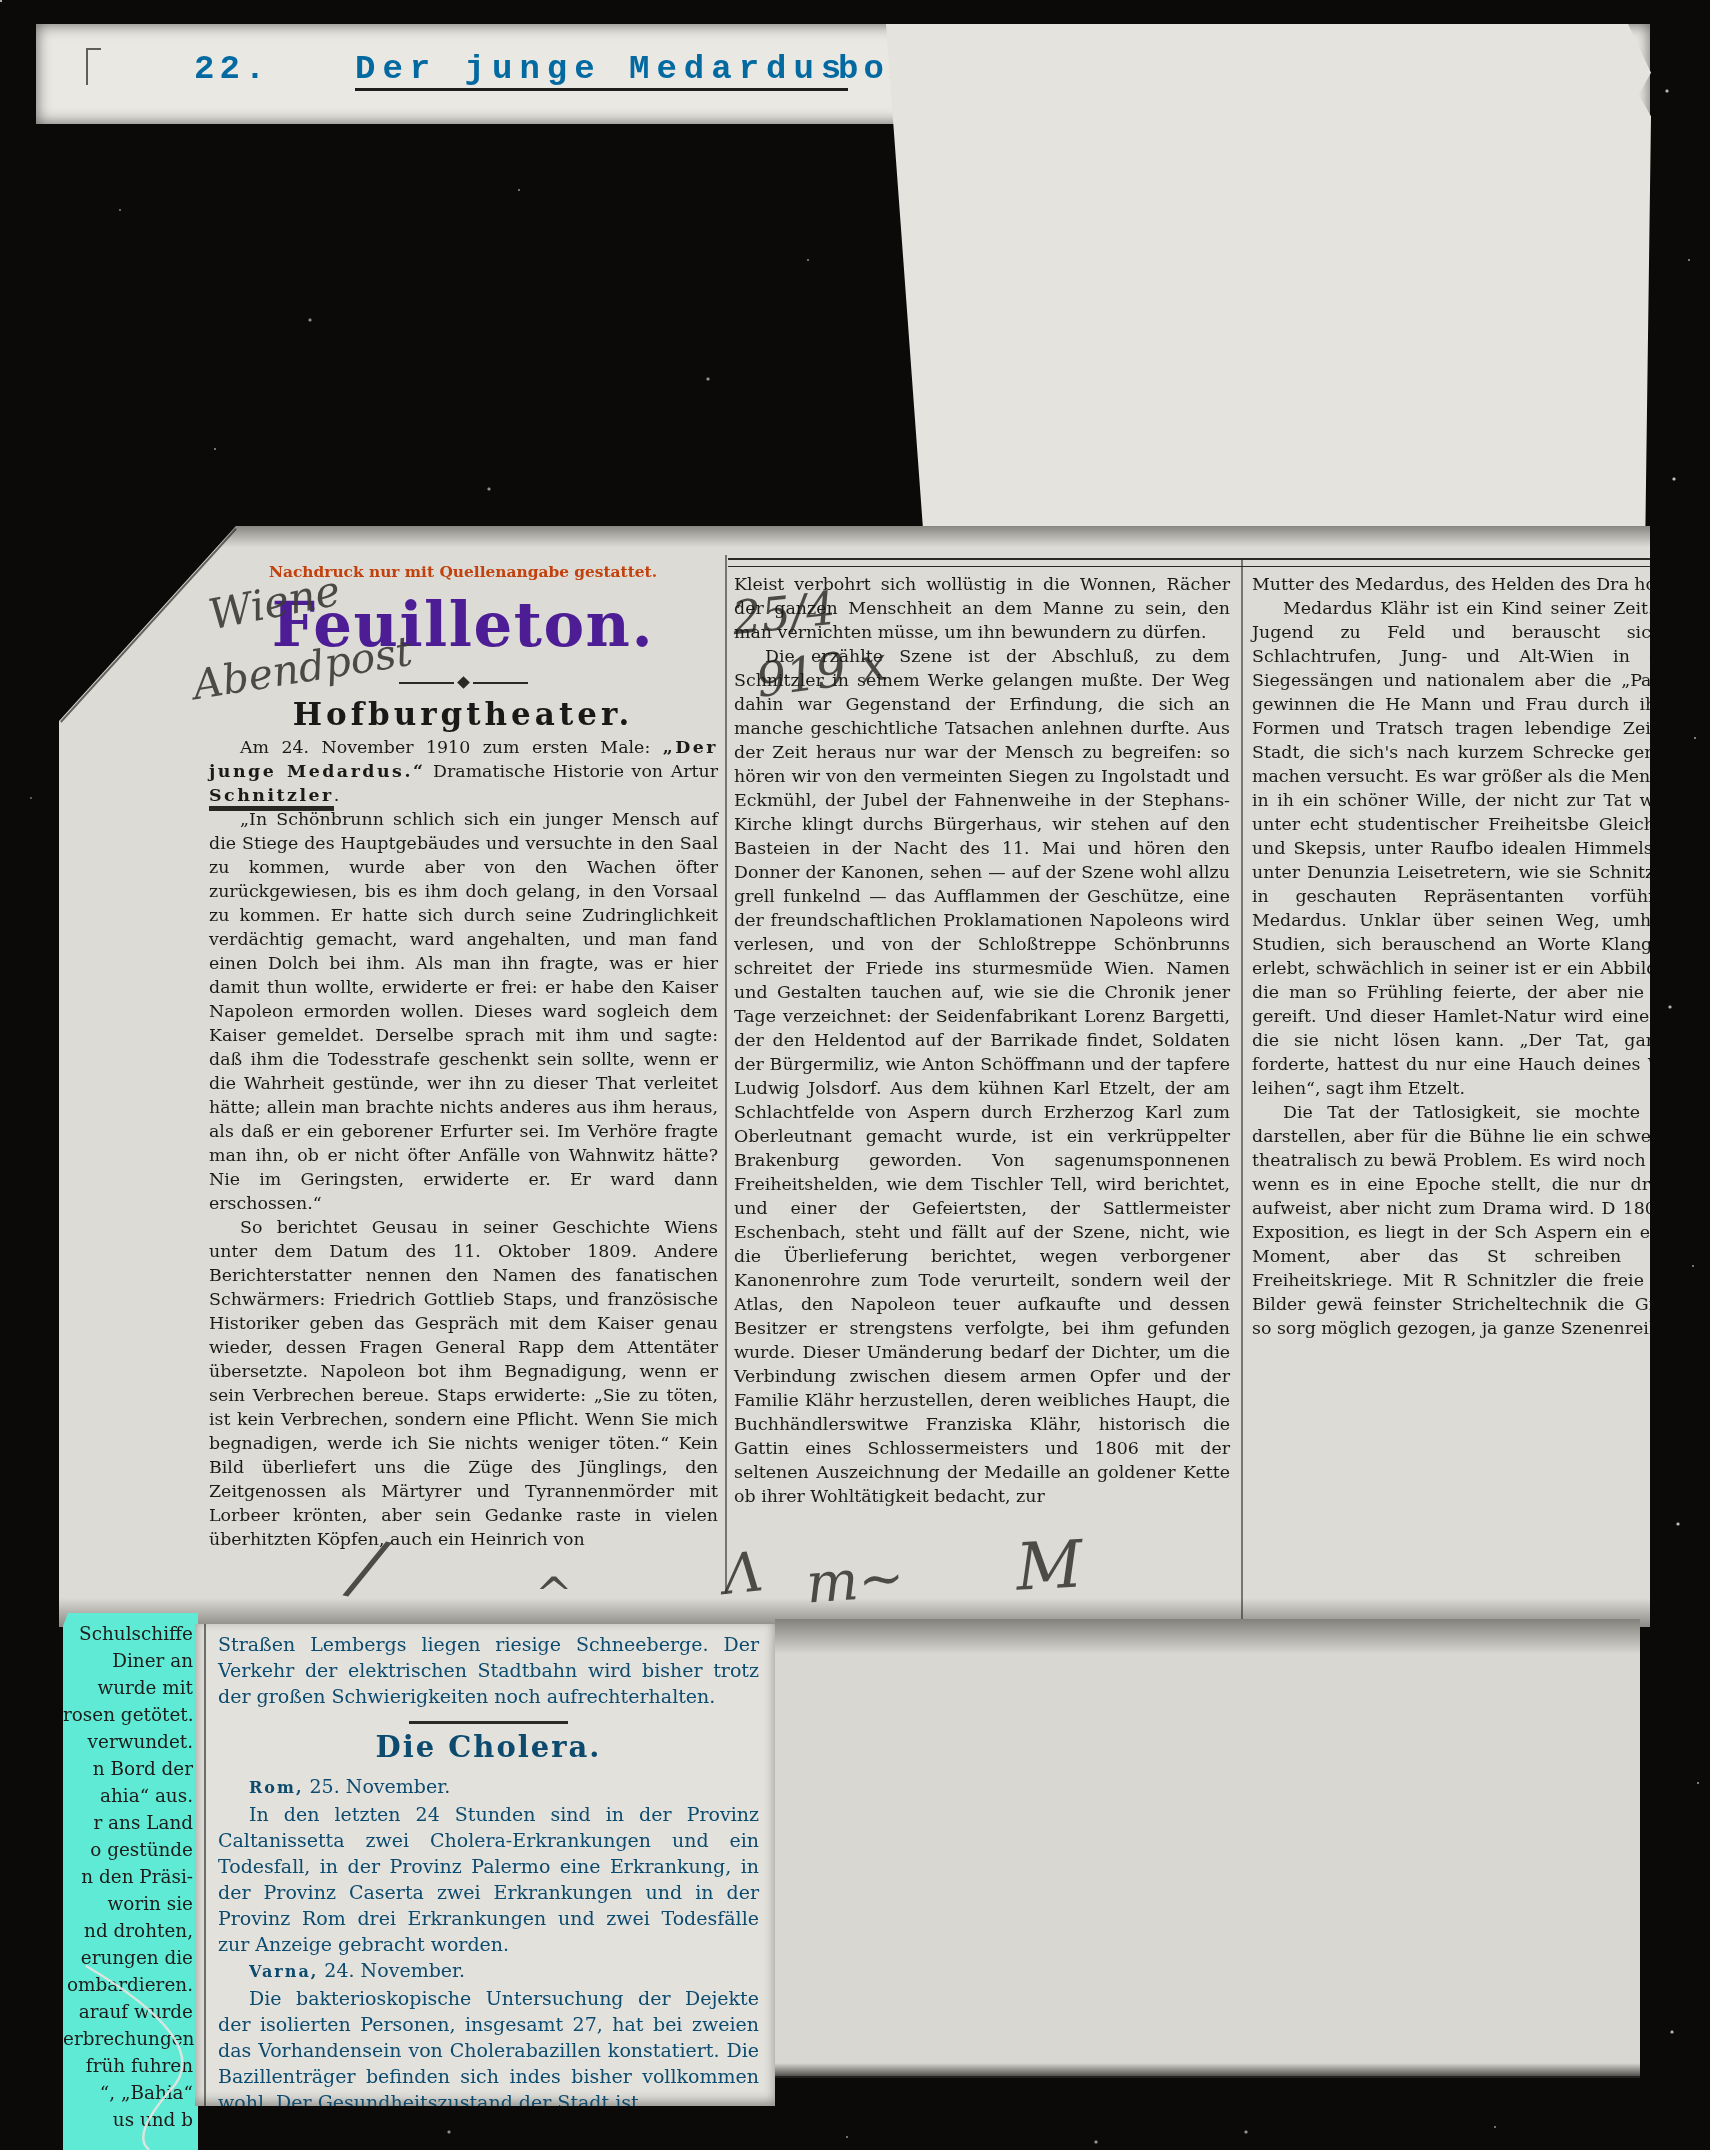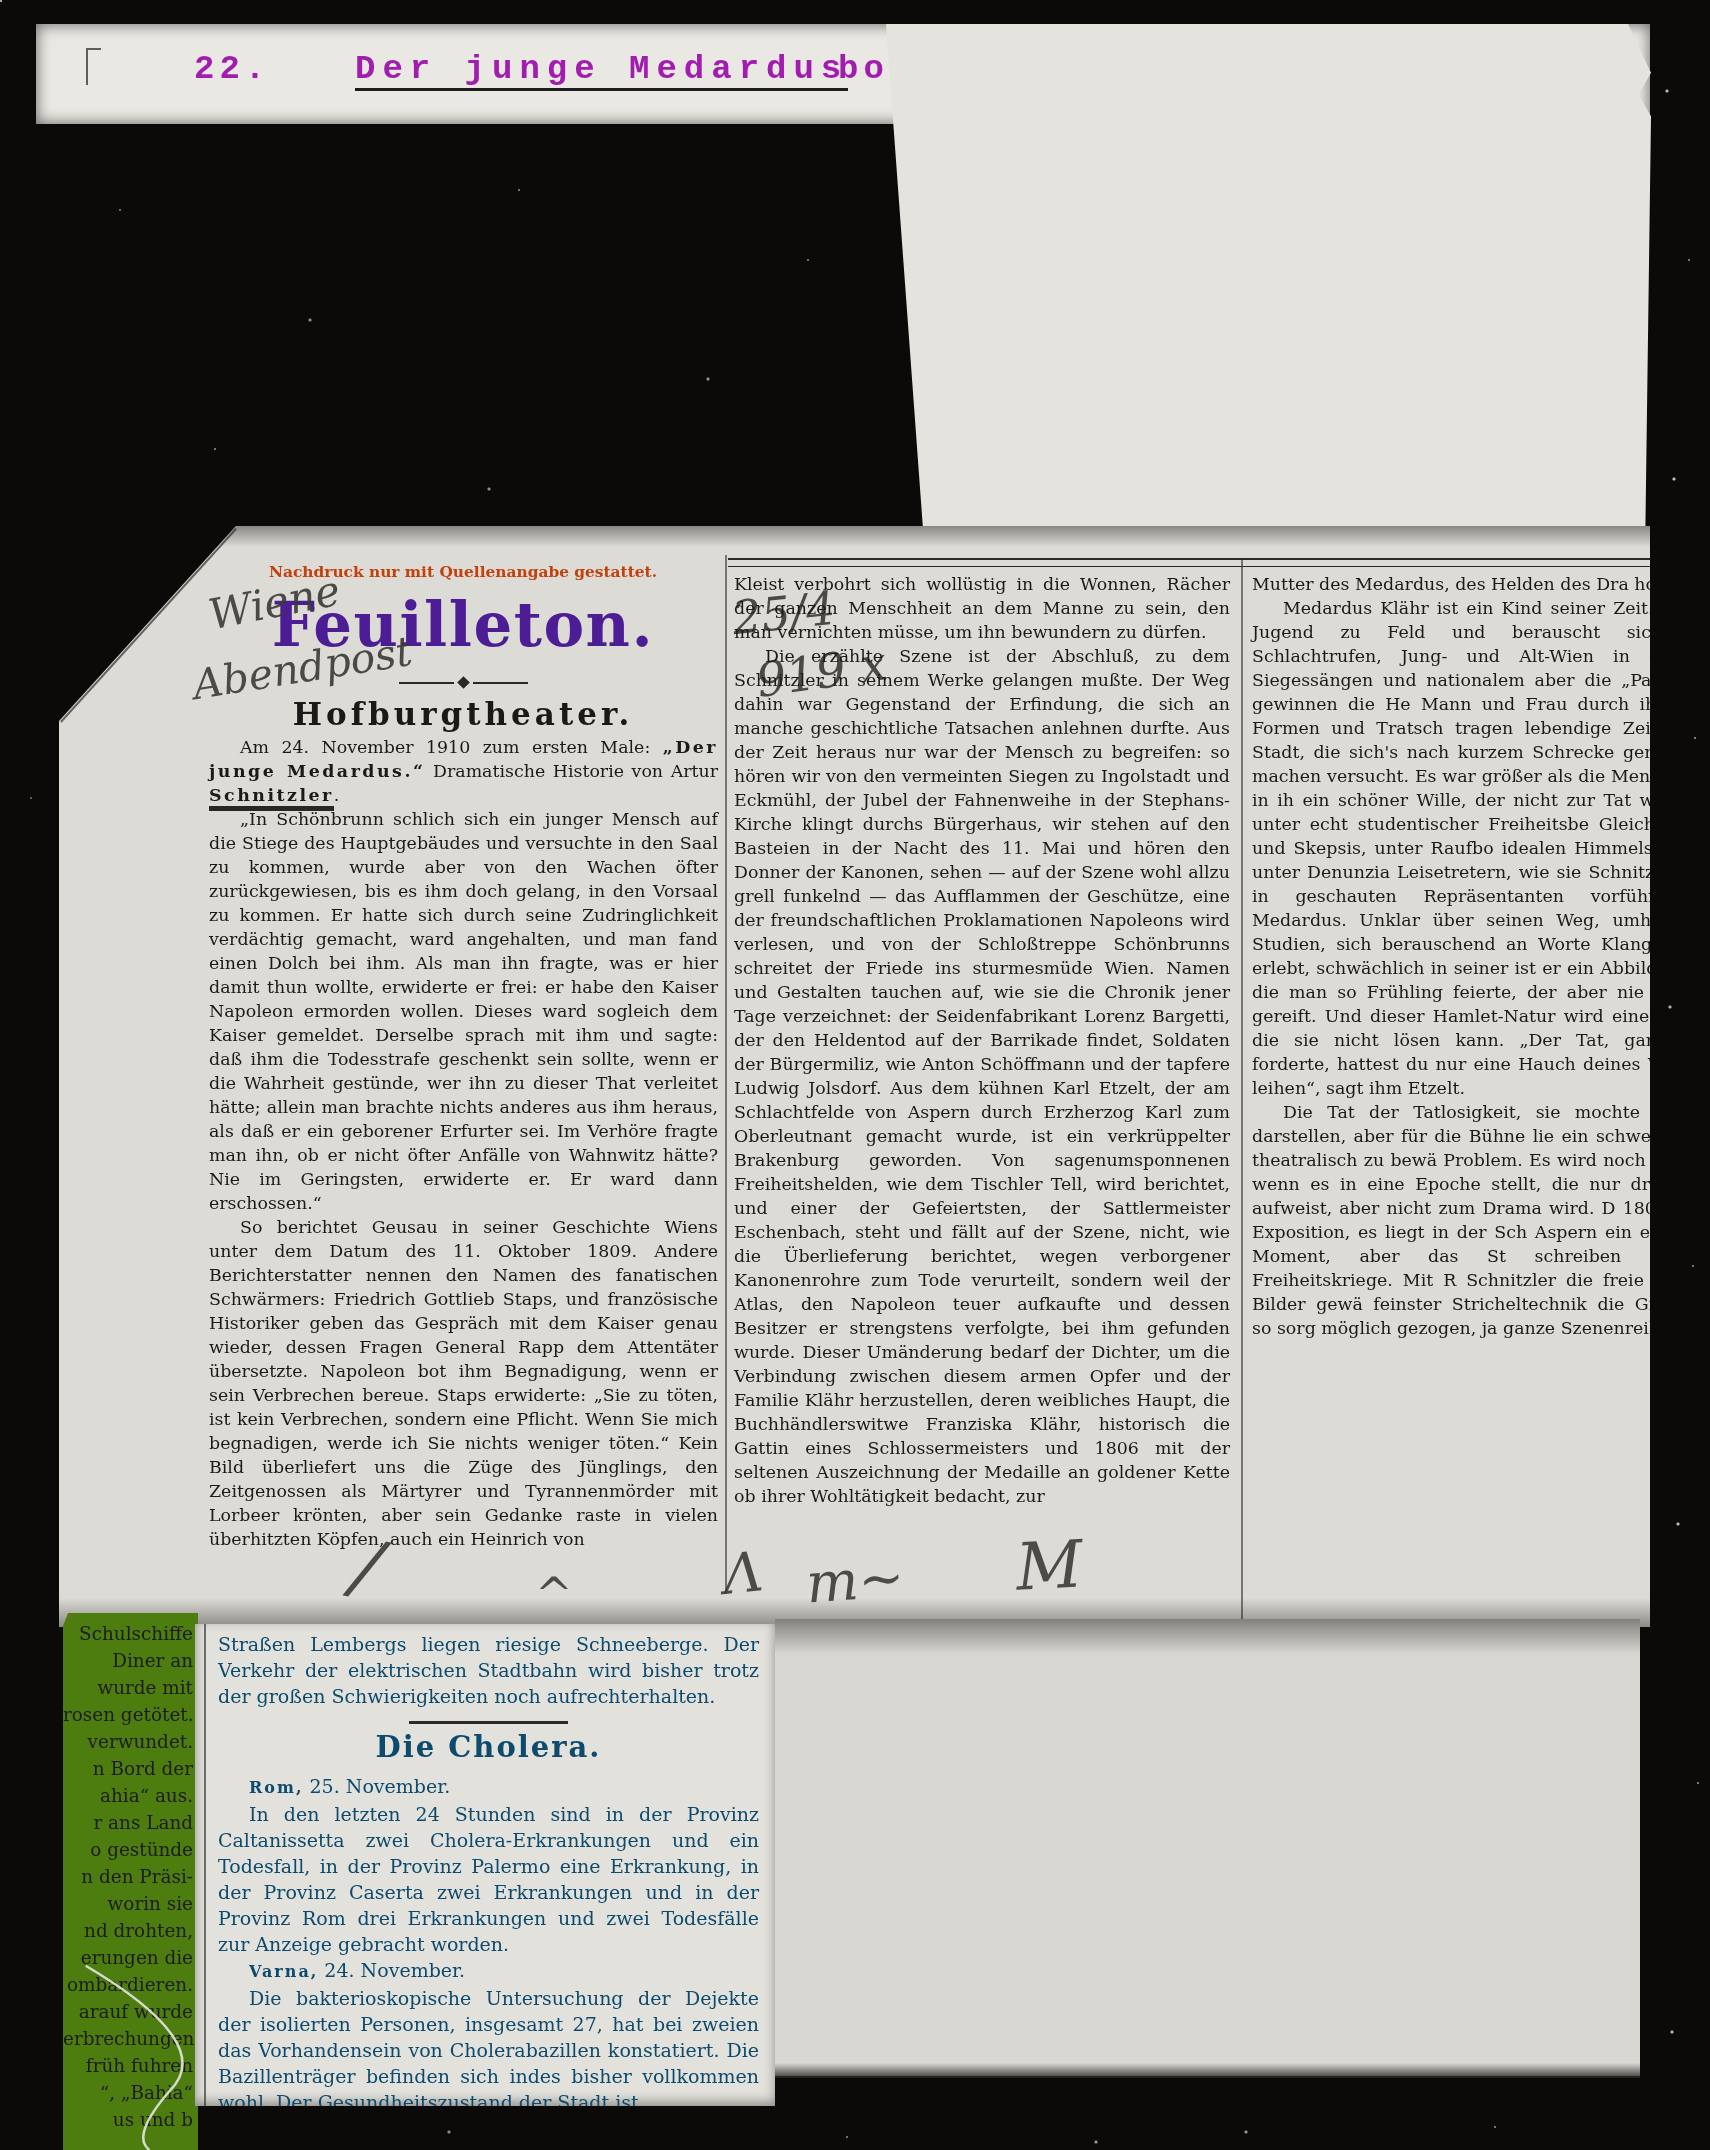--- a/index.html
+++ b/index.html
@@ -3,21 +3,21 @@
 <meta charset="utf-8">
 <style>
   html,body{margin:0;padding:0;background:#0b0a09;}
   #stage{position:relative;width:1711px;height:2151px;background:#0b0a09;overflow:hidden;
          font-family:"DejaVu Serif",serif;color:#1c1c1c;}
   .paper{position:absolute;overflow:hidden;}
   
   #top-strip{left:36px;top:24px;width:1614px;height:100px;background:#e9e8e3;
              box-shadow:0 0 15px rgba(0,0,0,.6) inset;}
   #top-strip .inner{position:absolute;left:0;top:0;width:100%;height:100%;}
-  .typed{font-family:"Liberation Mono",monospace;font-weight:bold;color:#a21caf;
+  .typed{font-family:"Liberation Mono",monospace;font-weight:bold;color:#0369a1;
          font-size:34px;letter-spacing:5px;white-space:nowrap;}
   #hdr-num{position:absolute;left:158px;top:26px;}
   #hdr-title{position:absolute;left:319px;top:26px;border-bottom:3.5px solid #1d1d1d;
              letter-spacing:7px;}
   #hdr-box{position:absolute;left:802px;top:26px;}
   #hdr-bracket{position:absolute;left:50px;top:24px;width:13px;height:35px;
                border-left:2px solid #33302c;border-top:2px solid #33302c;opacity:.75;}
   
   #upper-sheet{left:886px;top:24px;width:765px;height:543px;background:#e4e3de;
                clip-path:polygon(0 0,97% 0,100% 9%,98.4% 13%,100% 17%,99.2% 100%,5.2% 100%);}
@@ -77,21 +77,21 @@
   #cholera-clip .lrule{position:absolute;left:9px;top:0;width:1.5px;height:100%;background:rgba(35,33,30,.6);}
   #cholera-body{position:absolute;left:23px;top:7px;width:541px;font-size:19px;line-height:26px;
       text-align:justify;color:#0c4a6e;}
   #cholera-body .intro{margin:0;}
   #chol-divider{position:relative;margin:12px auto 10px auto;width:159px;height:2.5px;background:#2c2a27;}
   #cholera-title{text-align:center;font-size:29px;font-weight:bold;letter-spacing:2px;margin:3px 0 13px 0;}
   .dateline{margin:0;text-indent:31px;}
   .dateline b{letter-spacing:2px;font-size:16px;}
   #cholera-body p.art{margin:0;text-indent:31px;}
   
-  #frag-strip{left:63px;top:1613px;width:135px;height:538px;background:#4d7c0f;
+  #frag-strip{left:63px;top:1613px;width:135px;height:538px;background:#5eead4;
       clip-path:polygon(5px 0,135px 0,135px 538px,0 538px,0 13px);}
   #frag-strip .line{position:relative;text-align:right;padding-right:5px;font-size:18.4px;
       height:27px;line-height:27px;white-space:nowrap;color:#1d1c1a;}
   
   #overlay{position:absolute;left:0;top:0;width:1711px;height:2151px;pointer-events:none;}
   
   #speckles{position:absolute;left:0;top:0;width:1.5px;height:1.5px;border-radius:50%;background:#cdcdc8;
     box-shadow:1666px 90px 0 0.5px #b9b8b2, 1688px 259px 0 0 #8e8d88, 1673px 478px 0 0.5px #c2c1bb,
       1694px 737px 0 0 #97968f, 1669px 1006px 0 0.5px #b4b3ac, 1692px 1265px 0 0 #8a8984,
       1677px 1523px 0 0.5px #c0bfb8, 1697px 1782px 0 0 #93928b, 1671px 2031px 0 0.5px #b7b6af,

